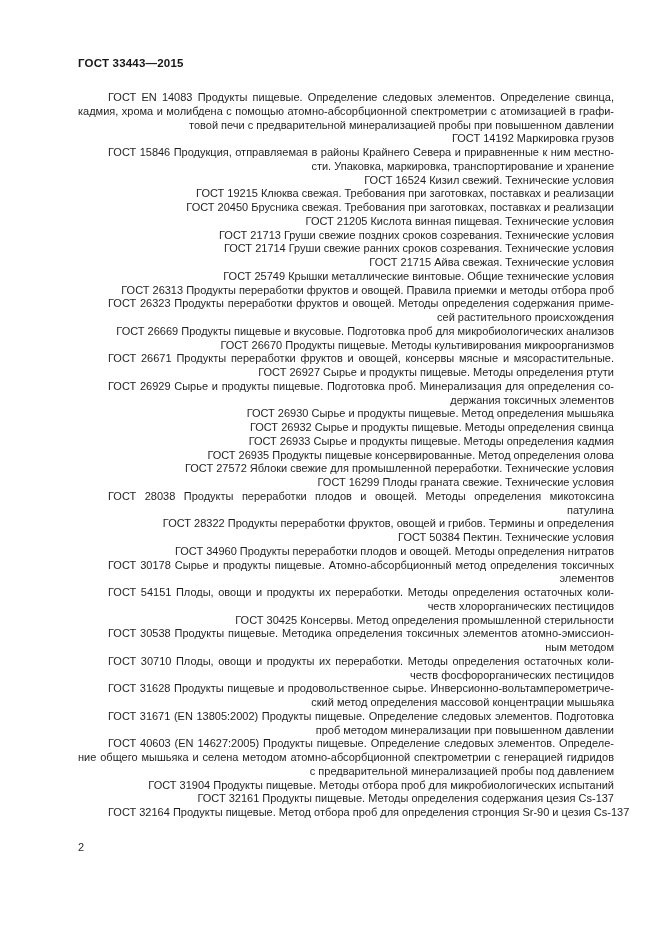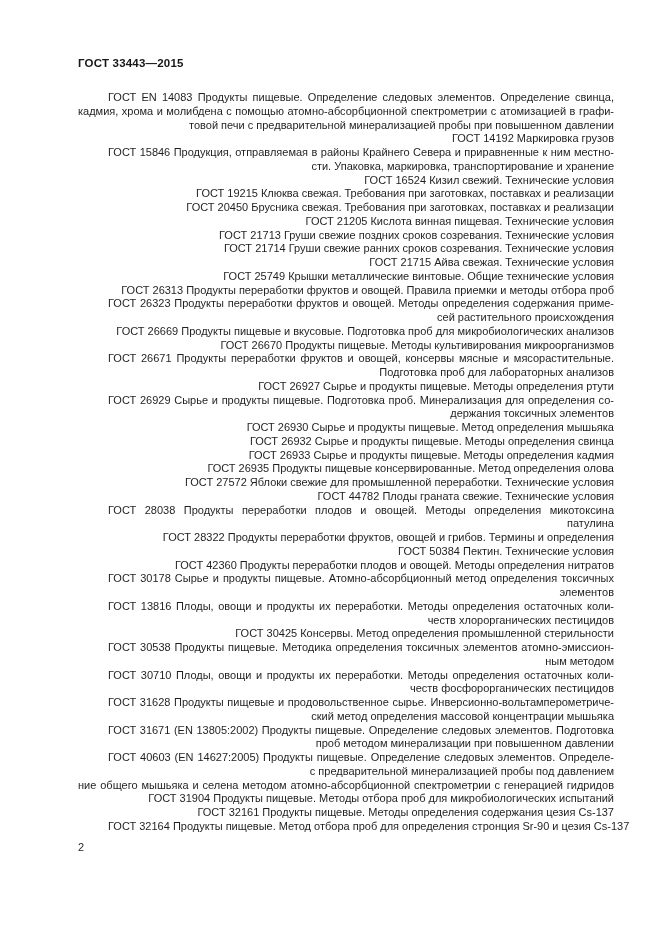--- a/index.html
+++ b/index.html
@@ -77,50 +77,49 @@
       <div class="line ind nowrap">ГОСТ 21713 Груши свежие поздних сроков созревания. Технические условия</div>
       <div class="line ind nowrap">ГОСТ 21714 Груши свежие ранних сроков созревания. Технические условия</div>
       <div class="line ind nowrap">ГОСТ 21715 Айва свежая. Технические условия</div>
       <div class="line ind nowrap">ГОСТ 25749 Крышки металлические винтовые. Общие технические условия</div>
       <div class="line ind nowrap">ГОСТ 26313 Продукты переработки фруктов и овощей. Правила приемки и методы отбора проб</div>
       <div class="line ind just">ГОСТ 26323 Продукты переработки фруктов и овощей. Методы определения содержания приме-</div>
       <div class="line nowrap">сей растительного происхождения</div>
       <div class="line ind nowrap">ГОСТ 26669 Продукты пищевые и вкусовые. Подготовка проб для микробиологических анализов</div>
       <div class="line ind nowrap">ГОСТ 26670 Продукты пищевые. Методы культивирования микроорганизмов</div>
       <div class="line ind just">ГОСТ 26671 Продукты переработки фруктов и овощей, консервы мясные и мясорастительные.</div>
-      <div class="line nowrap">Подготовка проб для лабораторных анализов</div>
       <div class="line ind nowrap">ГОСТ 26927 Сырье и продукты пищевые. Методы определения ртути</div>
       <div class="line ind just">ГОСТ 26929 Сырье и продукты пищевые. Подготовка проб. Минерализация для определения со-</div>
       <div class="line nowrap">держания токсичных элементов</div>
       <div class="line ind nowrap">ГОСТ 26930 Сырье и продукты пищевые. Метод определения мышьяка</div>
       <div class="line ind nowrap">ГОСТ 26932 Сырье и продукты пищевые. Методы определения свинца</div>
       <div class="line ind nowrap">ГОСТ 26933 Сырье и продукты пищевые. Методы определения кадмия</div>
       <div class="line ind nowrap">ГОСТ 26935 Продукты пищевые консервированные. Метод определения олова</div>
       <div class="line ind nowrap">ГОСТ 27572 Яблоки свежие для промышленной переработки. Технические условия</div>
-      <div class="line ind nowrap">ГОСТ 44782 Плоды граната свежие. Технические условия</div>
+      <div class="line ind nowrap">ГОСТ 16299 Плоды граната свежие. Технические условия</div>
       <div class="line ind just">ГОСТ 28038 Продукты переработки плодов и овощей. Методы определения микотоксина</div>
       <div class="line nowrap">патулина</div>
       <div class="line ind nowrap">ГОСТ 28322 Продукты переработки фруктов, овощей и грибов. Термины и определения</div>
       <div class="line ind nowrap">ГОСТ 50384 Пектин. Технические условия</div>
-      <div class="line ind nowrap">ГОСТ 42360 Продукты переработки плодов и овощей. Методы определения нитратов</div>
+      <div class="line ind nowrap">ГОСТ 34960 Продукты переработки плодов и овощей. Методы определения нитратов</div>
       <div class="line ind just">ГОСТ 30178 Сырье и продукты пищевые. Атомно-абсорбционный метод определения токсичных</div>
       <div class="line nowrap">элементов</div>
-      <div class="line ind just">ГОСТ 13816 Плоды, овощи и продукты их переработки. Методы определения остаточных коли-</div>
+      <div class="line ind just">ГОСТ 54151 Плоды, овощи и продукты их переработки. Методы определения остаточных коли-</div>
       <div class="line nowrap">честв хлорорганических пестицидов</div>
       <div class="line ind nowrap">ГОСТ 30425 Консервы. Метод определения промышленной стерильности</div>
       <div class="line ind just">ГОСТ 30538 Продукты пищевые. Методика определения токсичных элементов атомно-эмиссион-</div>
       <div class="line nowrap">ным методом</div>
       <div class="line ind just">ГОСТ 30710 Плоды, овощи и продукты их переработки. Методы определения остаточных коли-</div>
       <div class="line nowrap">честв фосфорорганических пестицидов</div>
       <div class="line ind just">ГОСТ 31628 Продукты пищевые и продовольственное сырье. Инверсионно-вольтамперометриче-</div>
       <div class="line nowrap">ский метод определения массовой концентрации мышьяка</div>
       <div class="line ind just">ГОСТ 31671 (EN 13805:2002) Продукты пищевые. Определение следовых элементов. Подготовка</div>
       <div class="line nowrap">проб методом минерализации при повышенном давлении</div>
       <div class="line ind just">ГОСТ 40603 (EN 14627:2005) Продукты пищевые. Определение следовых элементов. Определе-</div>
+      <div class="line just">ние общего мышьяка и селена методом атомно-абсорбционной спектрометрии с генерацией гидридов</div>
       <div class="line nowrap">с предварительной минерализацией пробы под давлением</div>
-      <div class="line just">ние общего мышьяка и селена методом атомно-абсорбционной спектрометрии с генерацией гидридов</div>
       <div class="line ind nowrap">ГОСТ 31904 Продукты пищевые. Методы отбора проб для микробиологических испытаний</div>
       <div class="line ind nowrap">ГОСТ 32161 Продукты пищевые. Методы определения содержания цезия Cs-137</div>
       <div class="line ind nowrap">ГОСТ 32164 Продукты пищевые. Метод отбора проб для определения стронция Sr-90 и цезия Cs-137</div>
     </div>
 
   <div class="page-number">2</div>
 </div>
 
 </body></html>

